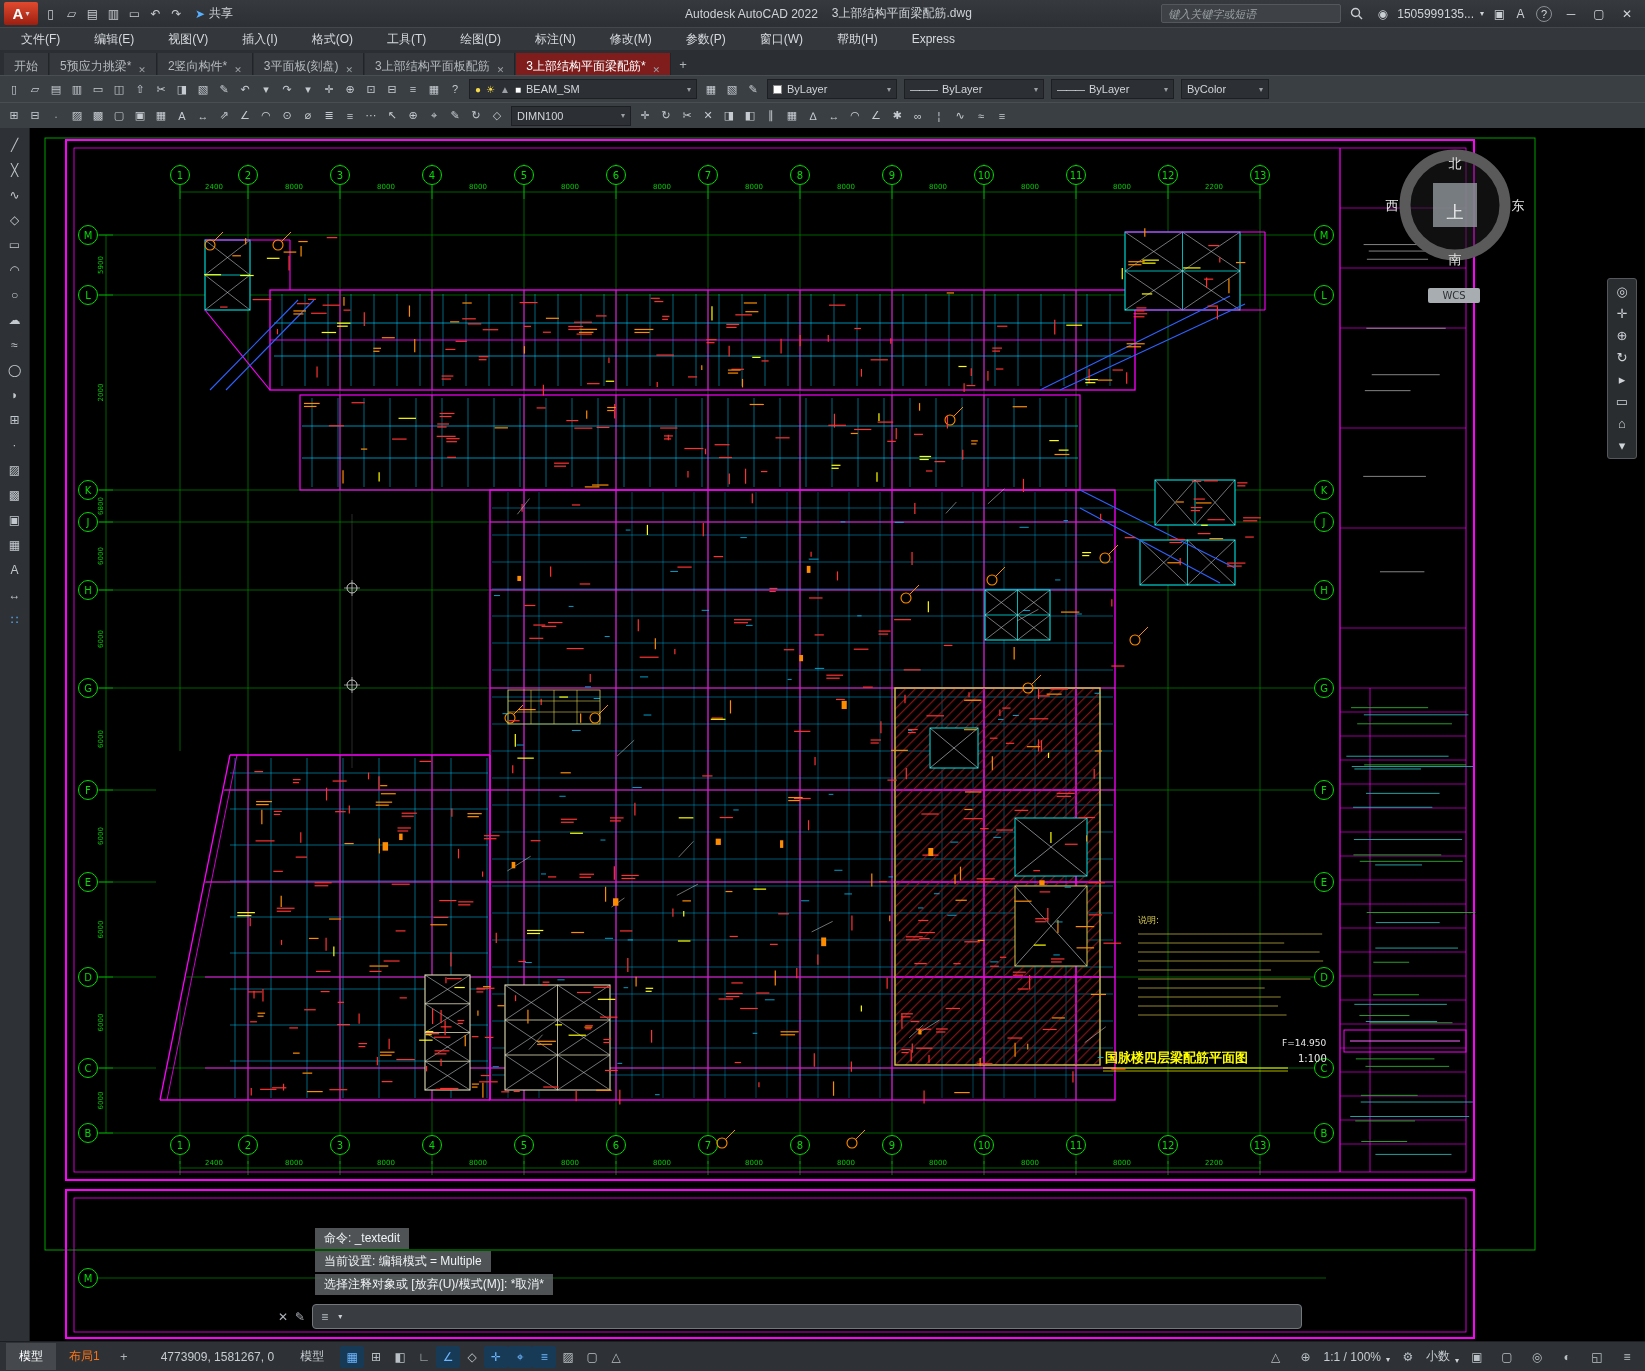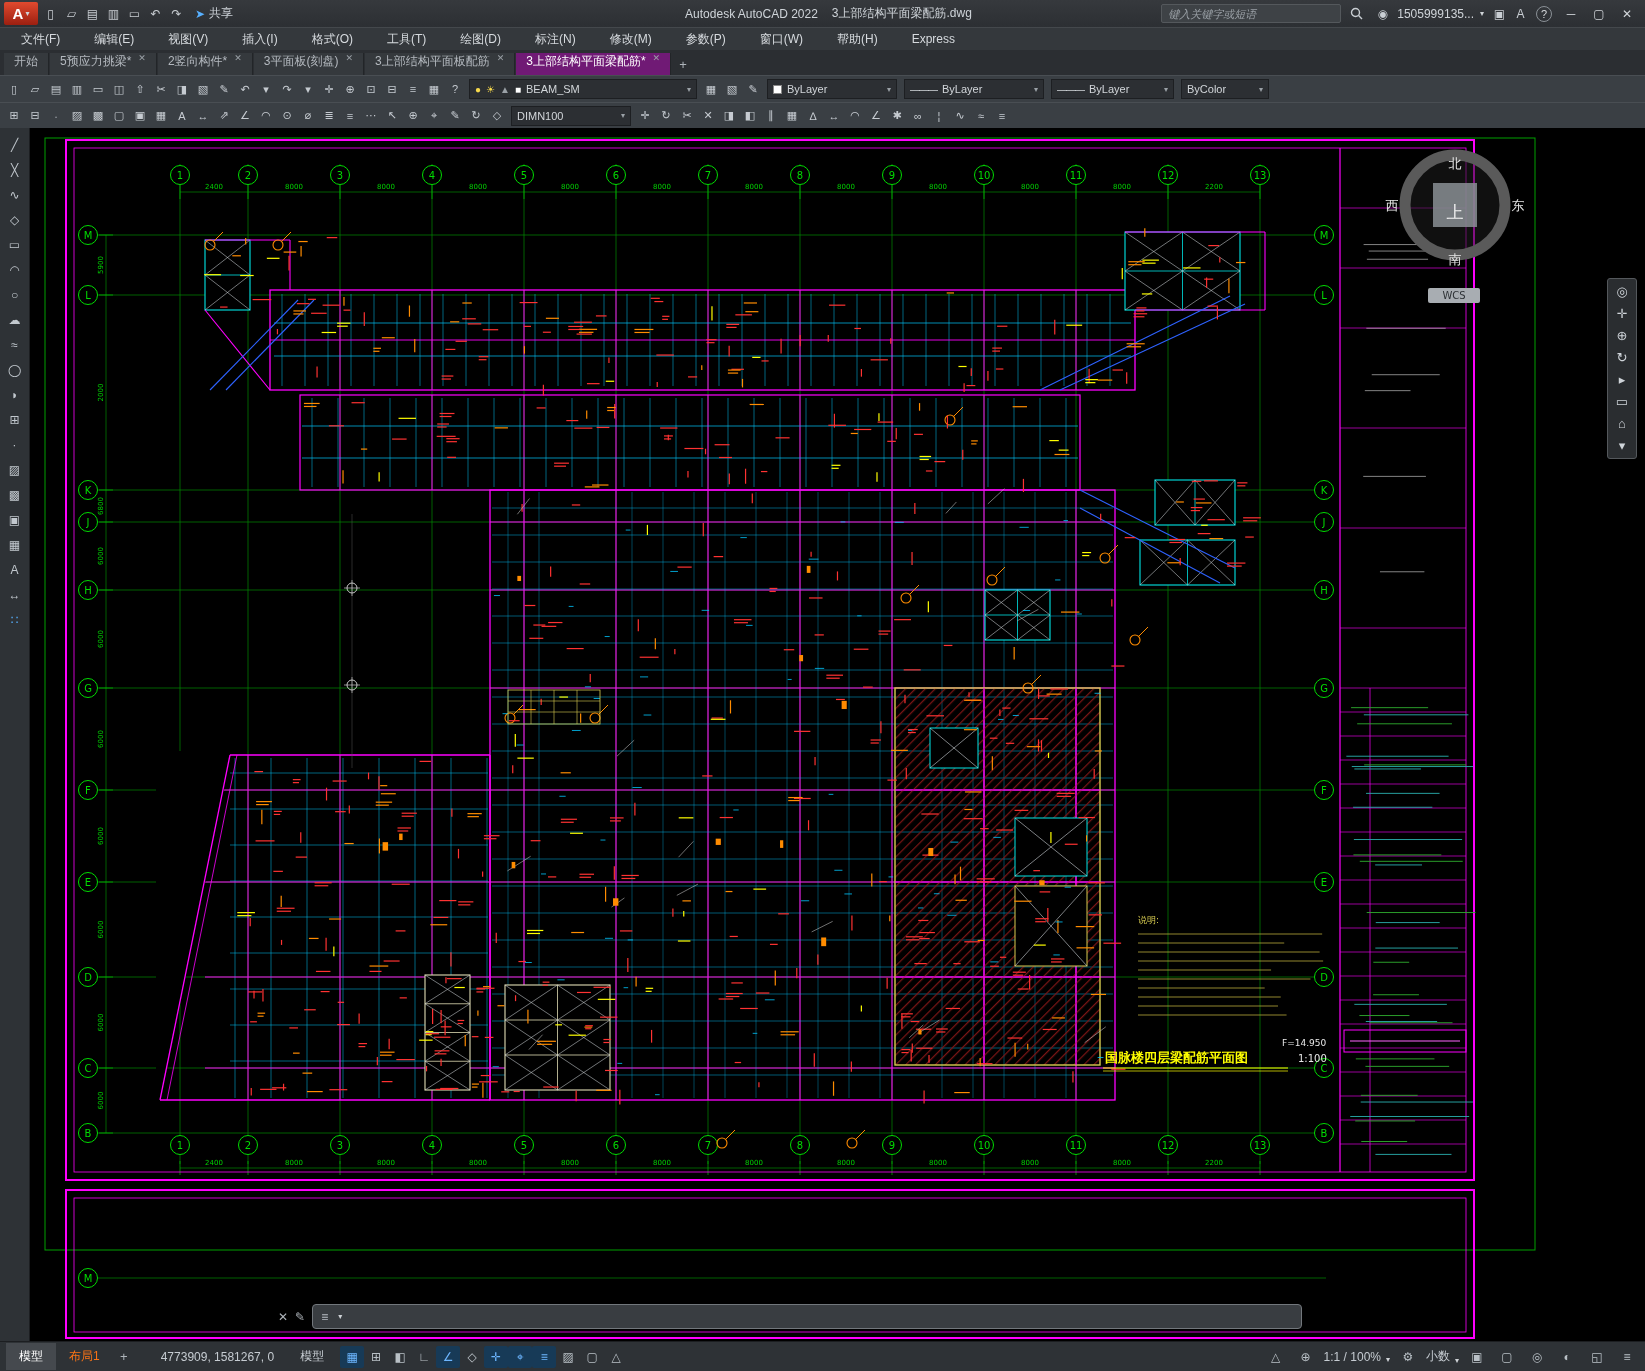--- a/index.html
+++ b/index.html
@@ -23,23 +23,23 @@
 .ghost-input::placeholder{color:#9aa0a6;font-style:italic}
 #account{display:flex;align-items:center;gap:4px;font-size:12px;color:#cfd4d9}
 .helpcircle{border:1px solid #8a9096;border-radius:50%;width:16px;height:16px;font-size:11px;
   display:flex;align-items:center;justify-content:center}
 .winbtn{width:28px;height:26px;display:flex;align-items:center;justify-content:center;color:#d2d6da;font-size:12px}
 
 #menubar{height:23px;background:#34383c;border-top:1px solid #44484c;padding-left:12px;gap:16px}
 .menu-item{padding:3px 9px;font-size:12px;color:#d6dade}
 
 #doctabs{height:25px;background:#2b2e32;align-items:flex-end;padding-left:4px;gap:1px}
-.dtab{height:22px;display:flex;align-items:flex-start;padding:0 10px;font-size:12px;color:#b4b9bf;
+.dtab{height:22px;display:flex;align-items:flex-end;padding:0 10px;font-size:12px;color:#b4b9bf;
   background:#35393d;border-right:1px solid #222528;gap:7px;white-space:nowrap}
-.dtab.active{background:#701a75;color:#fff}
+.dtab.active{background:#7f1d1d;color:#fff}
 .dtab .x{font-size:9px;color:#9aa0a6}
 .plusbtn{width:22px;height:22px;display:flex;align-items:center;justify-content:center;color:#aeb4ba;font-size:13px}
 
 #ribbon1,#ribbon2{background:#3a3f44;border-top:1px solid #494e53;padding:0 4px;gap:1px}
 #ribbon1{height:27px}#ribbon2{height:26px}
 .ticon{min-width:20px;height:21px;display:flex;align-items:center;justify-content:center;font-size:11px;color:#c6cbd1}
 .dd{height:20px;background:#2c2f33;border:1px solid #1d1f22;display:flex;align-items:center;
   font-size:11px;color:#d2d6da;padding:0 5px;gap:5px;margin:0 3px}
 .dd .arrow{margin-left:auto;font-size:8px;color:#9aa0a6}
 .dd.layer{width:228px}.dd.color{width:130px}.dd.lt{width:140px}.dd.lw{width:123px}.dd.ps{width:88px}.dd.dim{width:120px}
@@ -1610,20 +1610,25 @@
     <div id="navbar">
         <div class="ntool">◎</div>
         <div class="ntool">✛</div>
         <div class="ntool">⊕</div>
         <div class="ntool">↻</div>
         <div class="ntool">▸</div>
         <div class="ntool">▭</div>
         <div class="ntool">⌂</div>
         <div class="ntool">▾</div>
       </div>
+    <div id="cmdhist">
+        <div class="cline">命令: _textedit</div>
+        <div class="cline">当前设置: 编辑模式 = Multiple</div>
+        <div class="cline">选择注释对象或 [放弃(U)/模式(M)]: *取消*</div>
+      </div>
     <div id="cmdbar">
       <span class="cmdside">✕</span>
       <span class="cmdside">✎</span>
       <div id="cmdinput">
         <span>≡</span>
         <span class="caret">▾</span>
       </div>
     </div>
   </div>
 </div>

